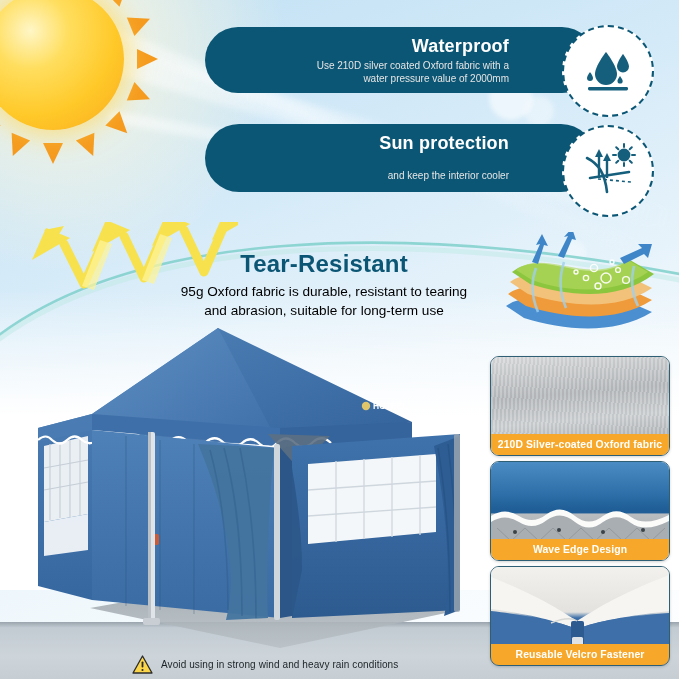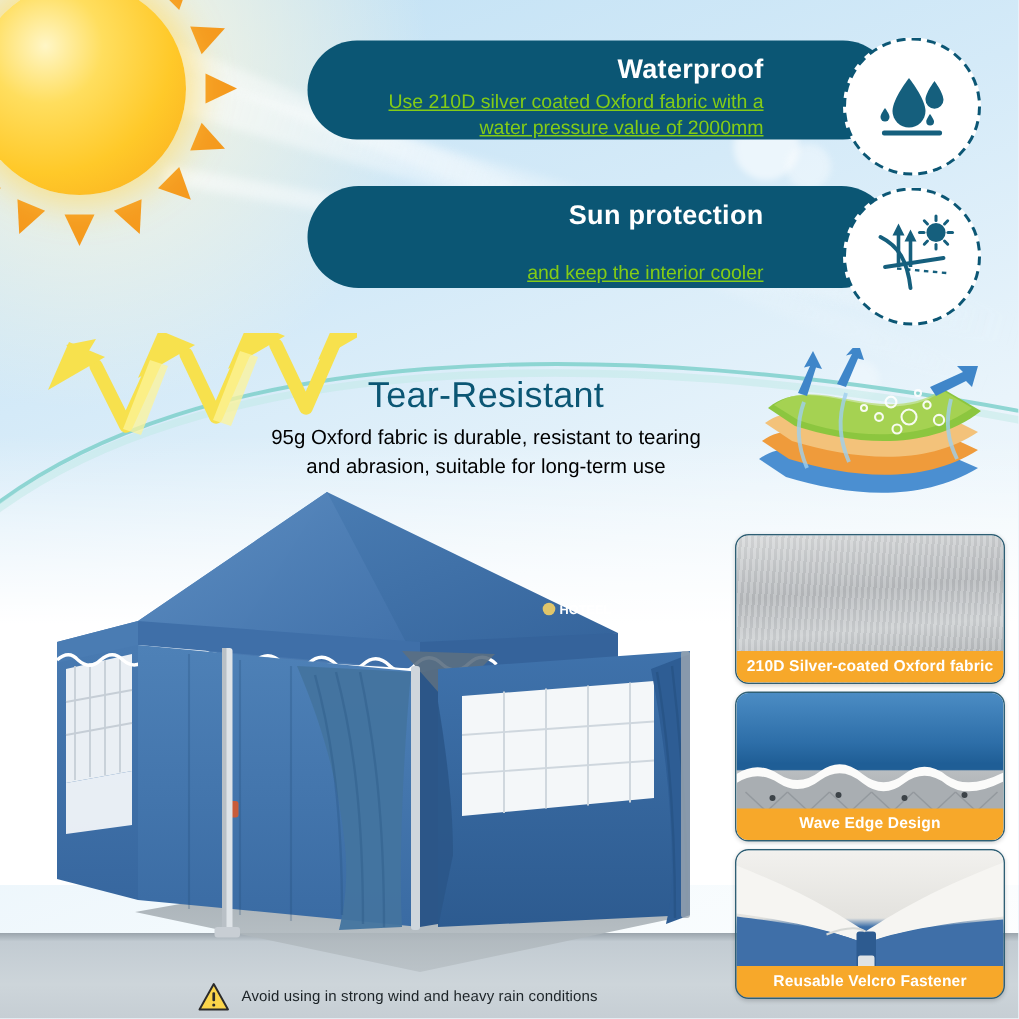--- a/index.html
+++ b/index.html
@@ -45,32 +45,32 @@
 
   
   .banner{
     position:absolute;border-radius:40px;
     background:#0b5674;color:#fff;box-sizing:border-box;
     padding:10px 86px 12px 0;text-align:right;
   }
   .banner.b-water{left:205px;top:27px;width:390px;height:66px;}
   .banner.b-sun{left:205px;top:124px;width:390px;height:68px;}
   .banner h2{margin:0 0 3px 0;font-size:18px;font-weight:bold;letter-spacing:.2px;line-height:1.05;}
-  .banner p{margin:0;font-size:13px;line-height:1.32;font-weight:normal;color:#84cc16;text-decoration:underline;}
+  .banner p{margin:0;font-size:10px;line-height:1.32;font-weight:normal;color:#e5e5e5;}
 
   .icon-circle{
     position:absolute;border-radius:50%;background:#fff;
     border:2px dashed #0b5674;display:flex;align-items:center;justify-content:center;
   }
   .icon-circle.ic-water{left:562px;top:25px;width:88px;height:88px;}
   .icon-circle.ic-sun{left:562px;top:125px;width:88px;height:88px;}
 
   
   .tear{position:absolute;left:150px;top:250px;width:348px;text-align:center;}
-  .tear h2{margin:0 0 5px 0;font-size:24px;font-weight:normal;color:#0b5674;letter-spacing:.2px;}
+  .tear h2{margin:0 0 5px 0;font-size:24px;font-weight:bold;color:#0b5674;letter-spacing:.2px;}
   .tear p{margin:0;font-size:13.6px;line-height:1.38;color:#000000;}
   .layers{position:absolute;left:502px;top:232px;width:162px;height:108px;}
 
   
   .zig{position:absolute;left:8px;top:222px;width:230px;height:98px;}
 
   
   .tent{position:absolute;left:30px;top:318px;width:470px;height:345px;}
 
   

